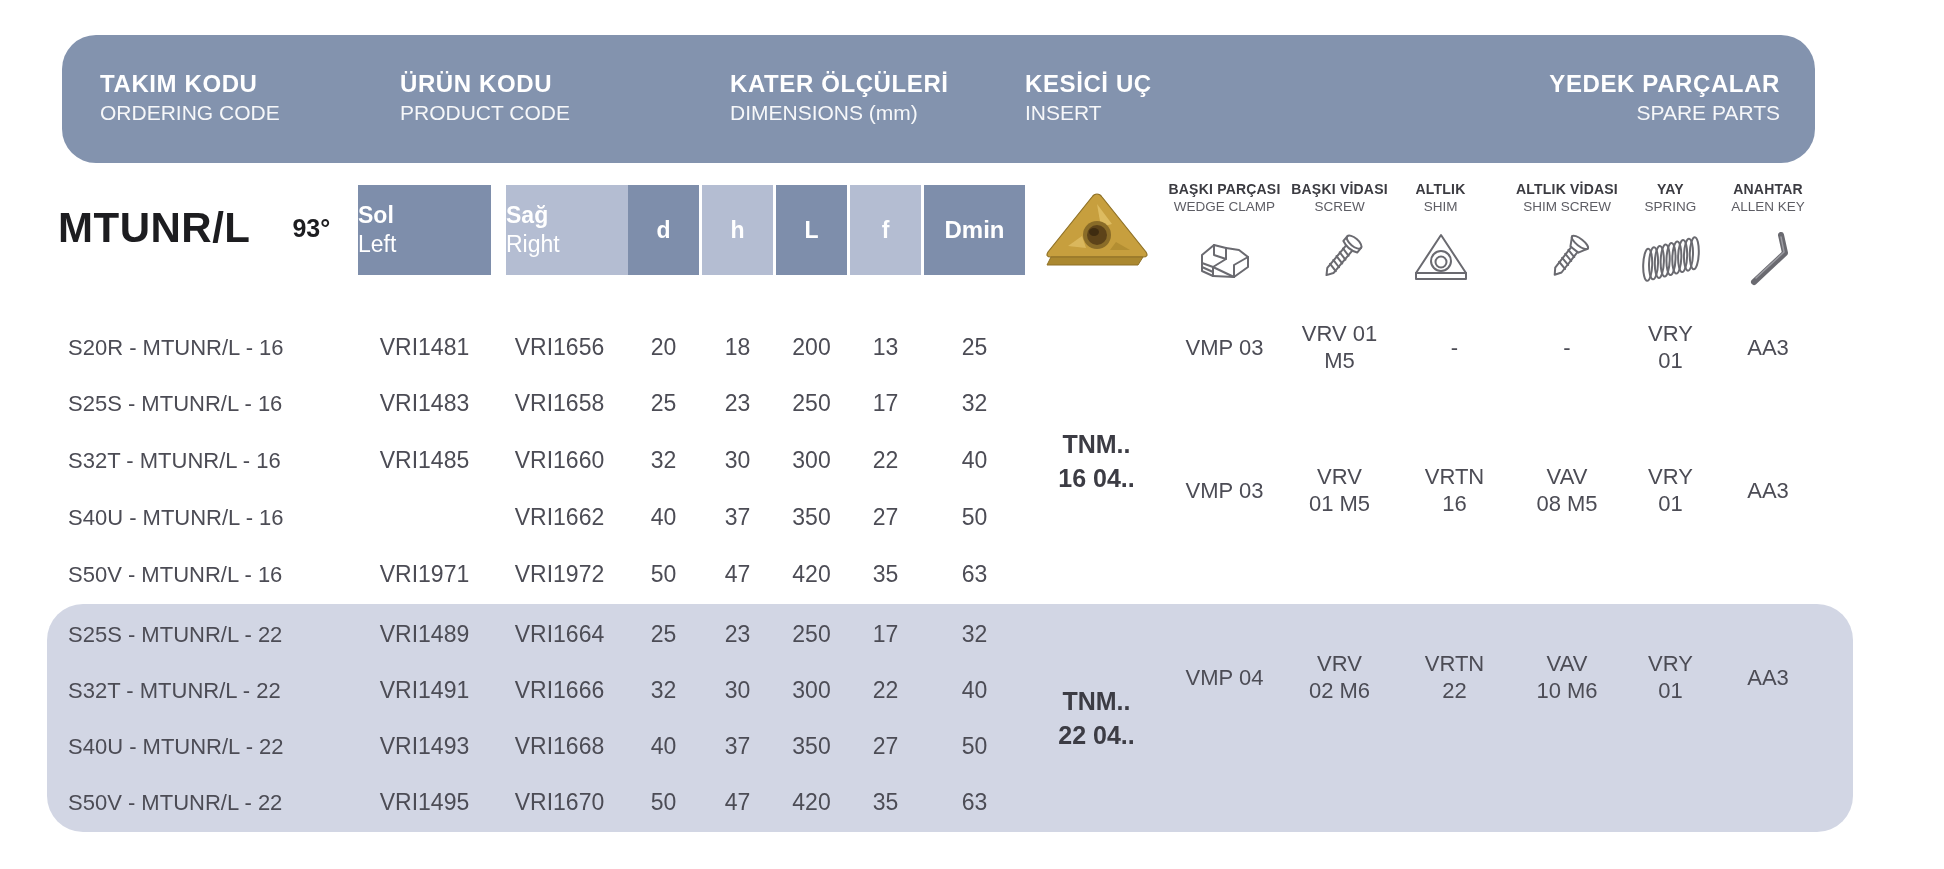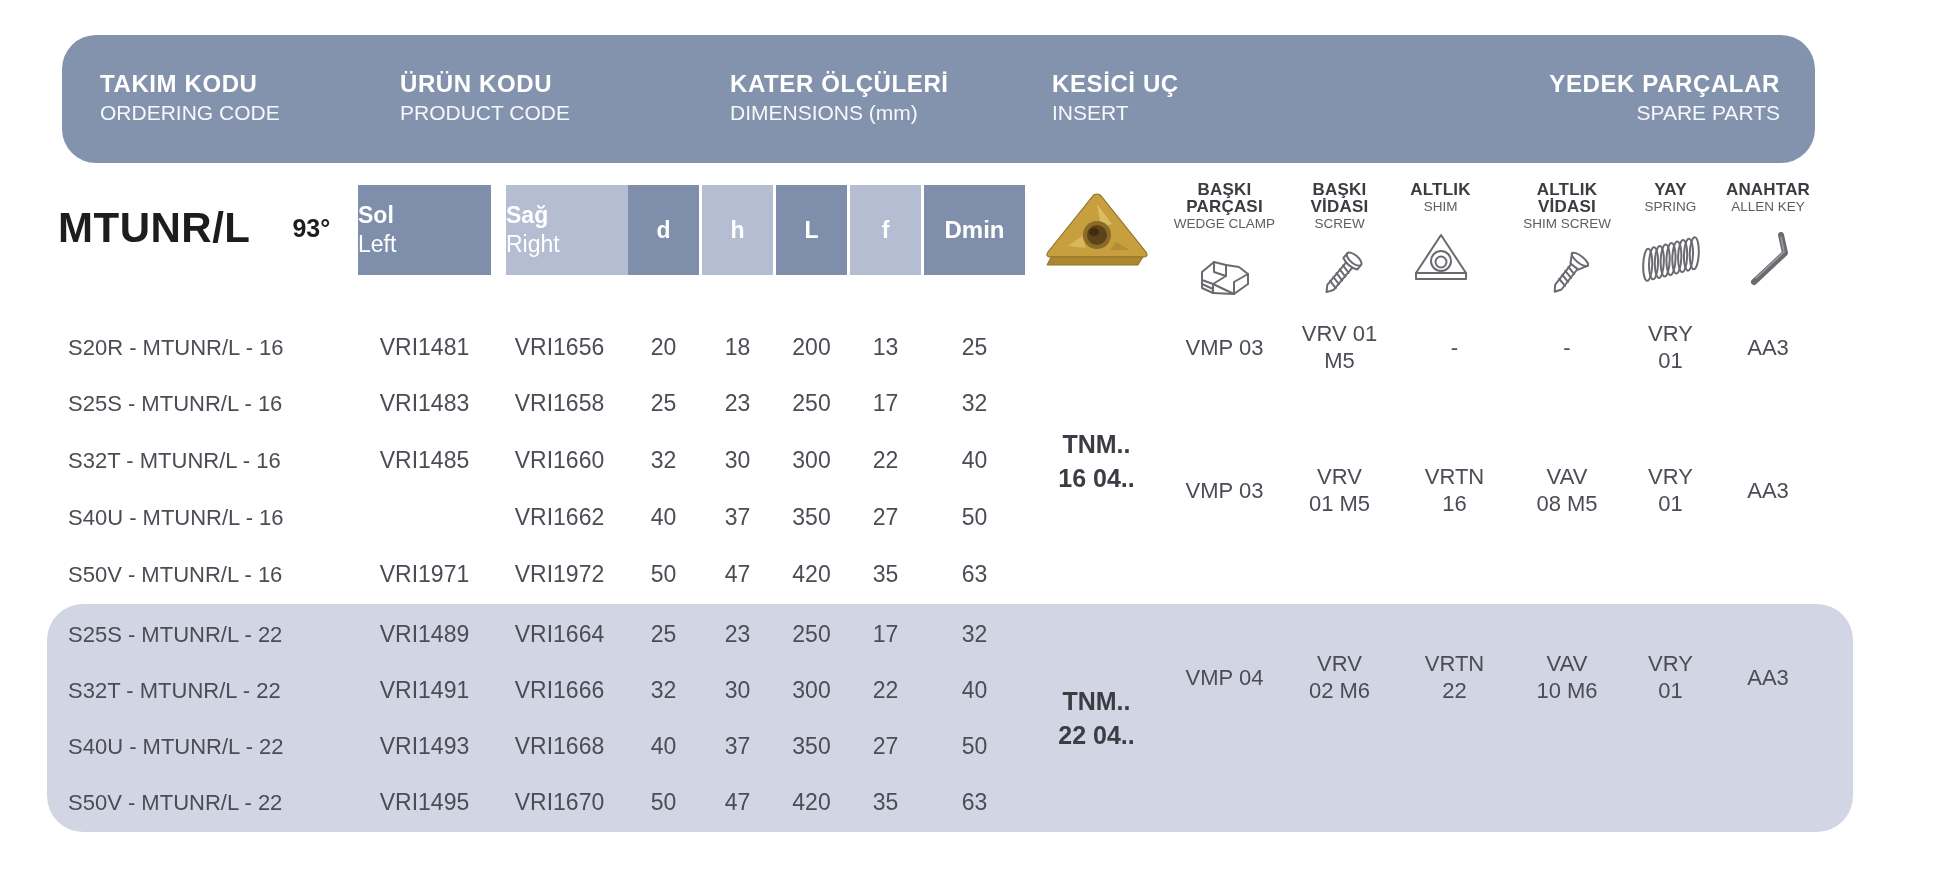--- a/index.html
+++ b/index.html
@@ -8,21 +8,21 @@
     background:#ffffff; font-family:"Liberation Sans", sans-serif;border-radius:27px;
   }
   
   .topbar {
     position:absolute; left:62px; top:35px; width:1753px; height:128px;
     background:var(--header-bar,#8393ae); border-radius:34px;
   }
   .hg { position:absolute; top:33px; color:#ffffff; }
   .hg .l1 { font-weight:bold; font-size:24px; line-height:31px; letter-spacing:.6px; }
   .hg .l2 { font-size:21px; line-height:27px; font-weight:normal; color:rgba(255,255,255,.93); }
-  .hg1 { left:38px; } .hg2 { left:338px; } .hg3 { left:668px; } .hg4 { left:963px;margin-left:27px; }
+  .hg1 { left:38px; } .hg2 { left:338px; } .hg3 { left:668px; } .hg4 { left:963px; }
   .hg5 { right:35px; text-align:right;margin-left:15px; }
   
   .tool-title { position:absolute; left:58px; top:196px; height:64px; display:flex; align-items:center; }
   .tool-name { font-size:42px; font-weight:bold; color:#1d1d20; letter-spacing:.5px; }
   .tool-angle { font-size:25px; font-weight:bold; color:#1d1d20; margin-left:42px; margin-top:0; }
   
   .hb { position:absolute; top:185px; height:90px; color:#fff; box-sizing:border-box; }
   .hb.dark  { background:var(--col-dark,#7e8eab); }
   .hb.light { background:var(--col-light,#b4bdd2); }
   .hb-2line { display:flex; flex-direction:column; justify-content:center; padding-left:0; font-size:23px; line-height:29px; }
@@ -31,21 +31,21 @@
   .hb-letter { display:flex; align-items:center; justify-content:center; font-weight:bold; font-size:23px; }
   .hb-sol { left:358px; width:133px; }
   .hb-sag { left:506px; width:131px; }
   .hb-d   { left:628px; width:71px; }
   .hb-h   { left:702px; width:71px; }
   .hb-L   { left:776px; width:71px; }
   .hb-f   { left:850px; width:71px; }
   .hb-dmin{ left:924px; width:101px; font-size:24px; }
   
   .sh { position:absolute; top:181px; text-align:center; }
-  .sh .tr { font-weight:bold; font-size:17px; line-height:17px; color:#3b3b41; letter-spacing:.2px; }
+  .sh .tr { font-weight:bold; font-size:14px; line-height:17px; color:#3b3b41; letter-spacing:.2px; }
   .sh .en { font-size:13.5px; line-height:17px; color:#5d5d64; }
   .sh .ic { margin-top:13px; height:62px; display:flex; align-items:center; justify-content:center; }
   .sh-clamp    { left:1167px; width:115px; }
   .sh-screw    { left:1282px; width:115px; }
   .sh-shim     { left:1383px; width:115px; }
   .sh-shimscrew{ left:1512px; width:110px; }
   .sh-spring   { left:1622px; width:97px; }
   .sh-allen    { left:1719px; width:98px; }
   
   .insert-photo { position:absolute; left:1038px; top:188px; width:118px; height:84px; }

